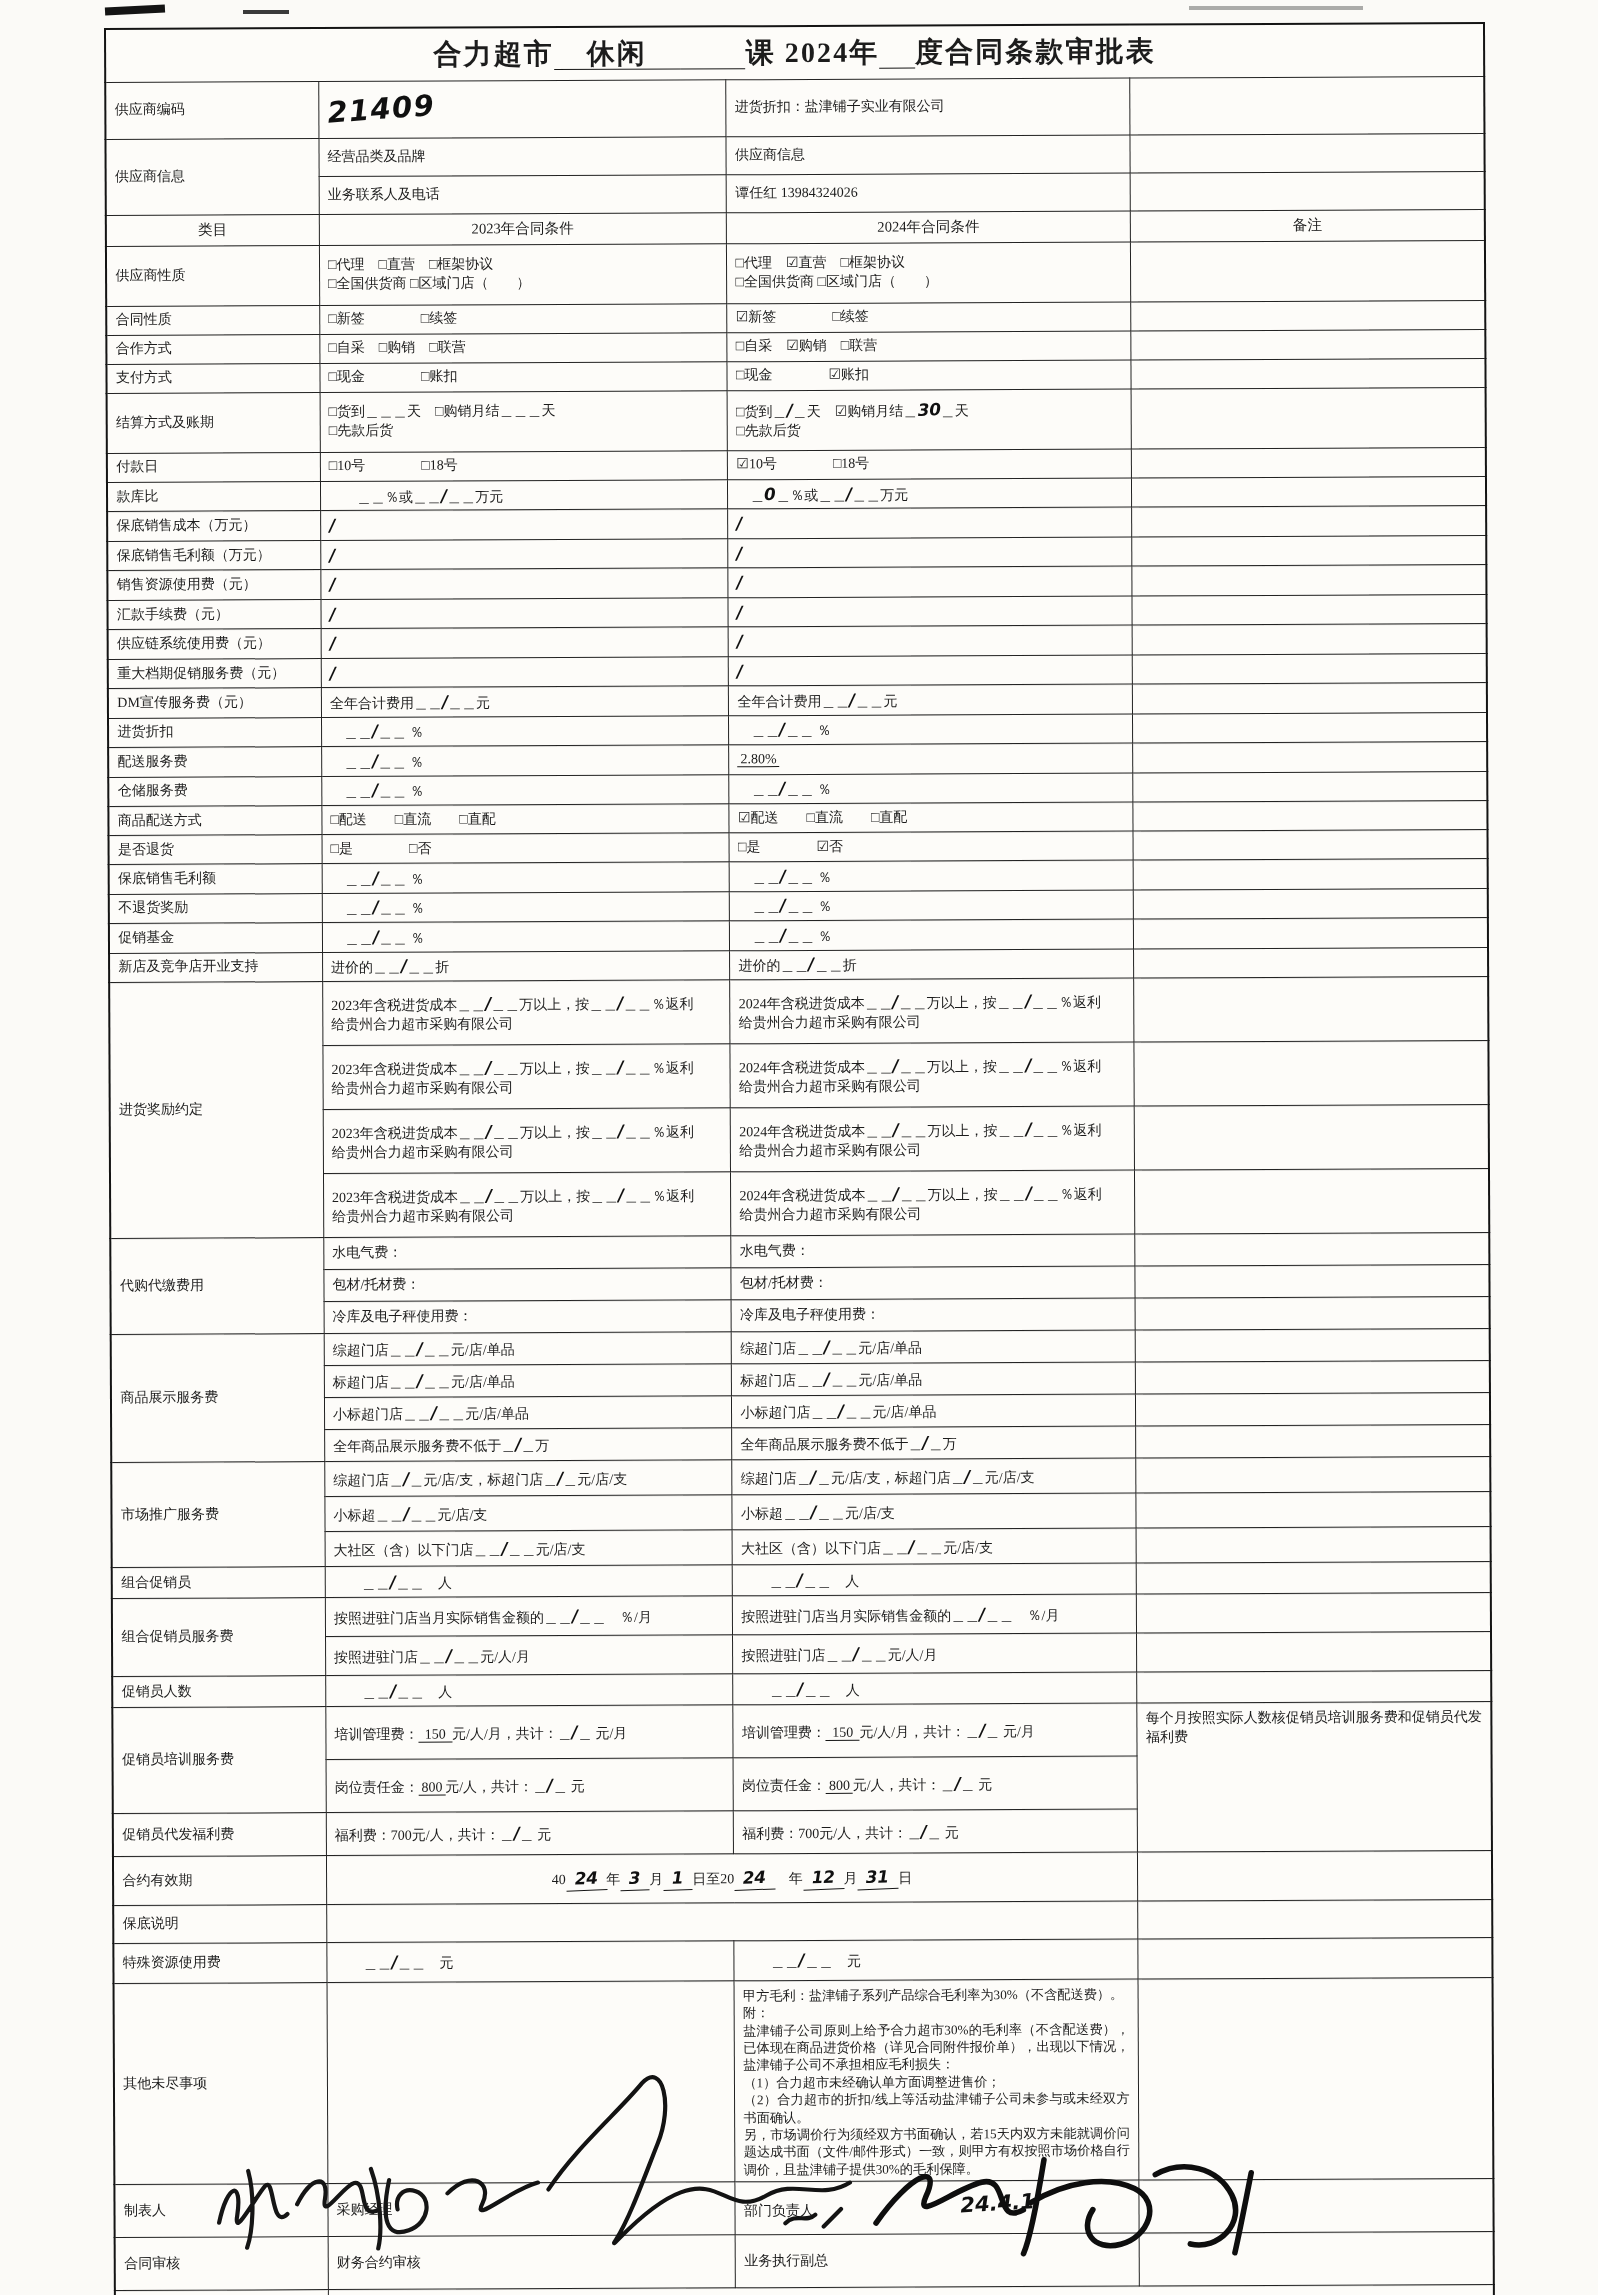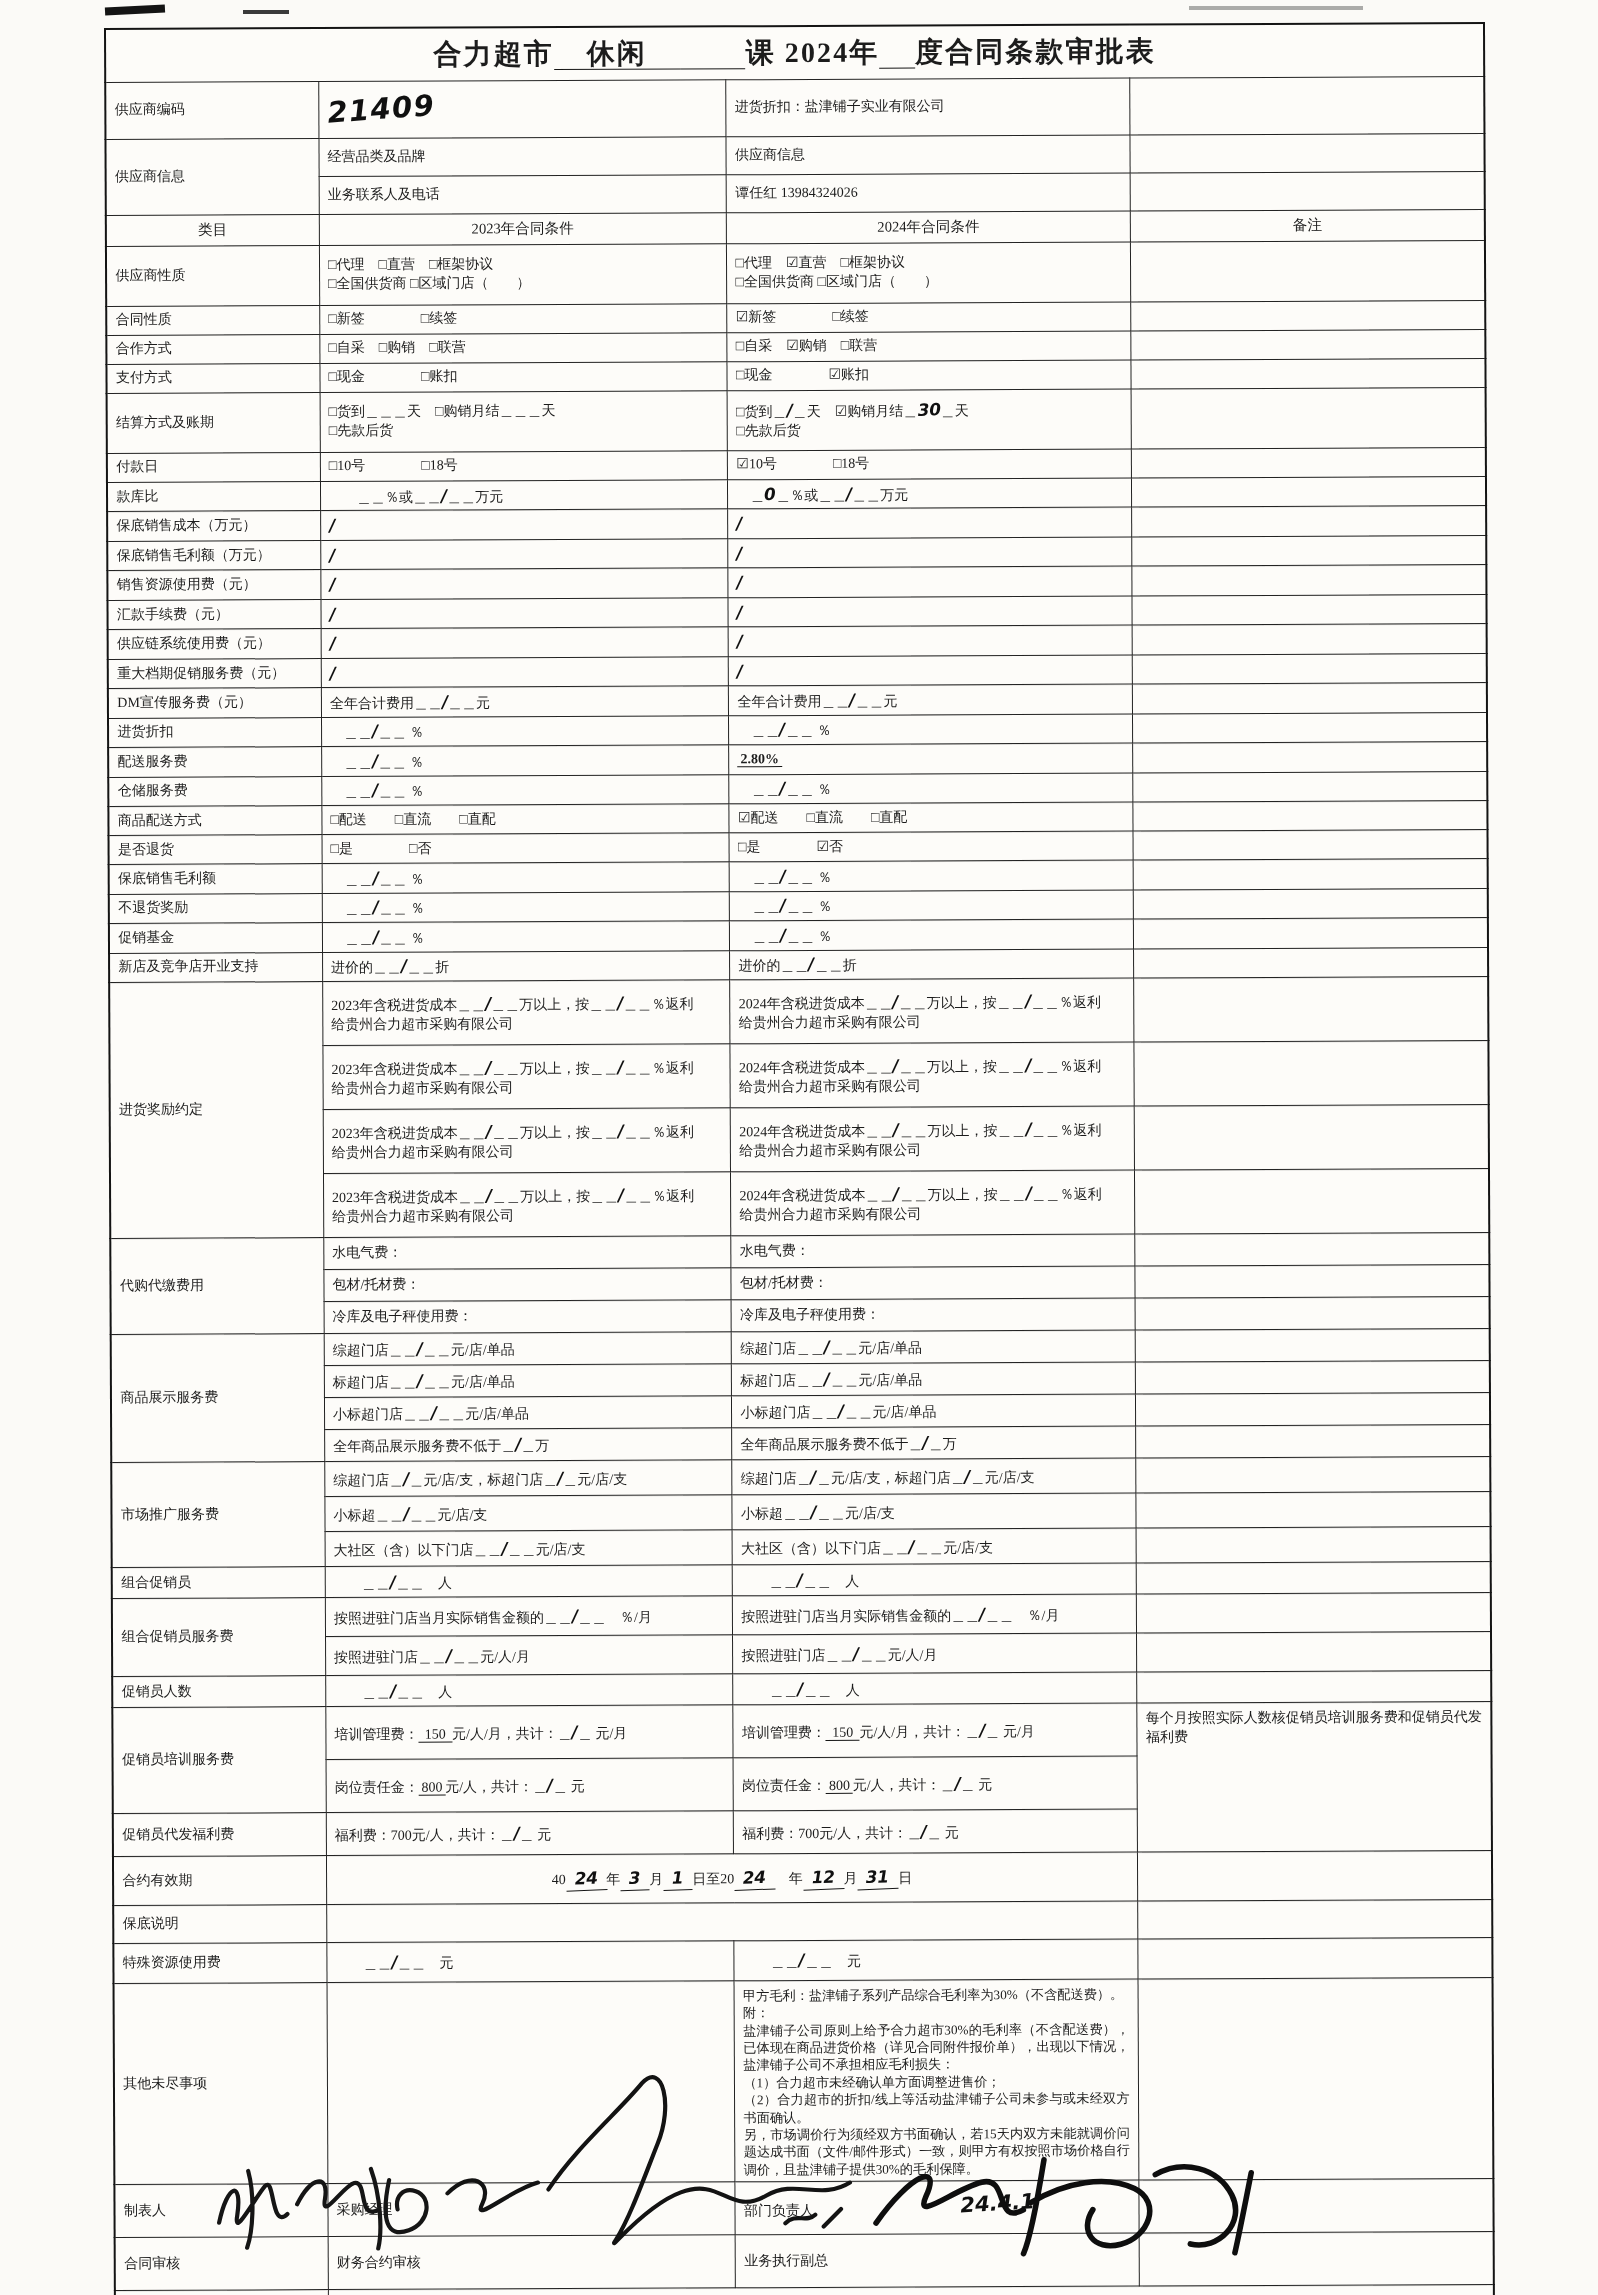--- a/index.html
+++ b/index.html
@@ -38,21 +38,21 @@
   }
   td.title{
     font-size:28px; font-weight:bold; text-align:center;
     letter-spacing:2.1px; padding:7px 0;
     box-shadow:none;
   }
   td.c{text-align:center;}
   td.lbl{font-size:14px;}
   tr.hd td{text-align:center; font-size:14.6px;}
   .u{border-bottom:1.4px solid #161616; padding:0 2.8px;}
-  .b{font-weight:bold;}
+  .b{font-weight:normal;}
   .hand{
     font-family:"DejaVu Sans", sans-serif;
     font-style:italic; font-weight:bold;
     font-size:1.2em; color:#101010;
     display:inline-block; transform:rotate(-2deg);
   }
   .bh{font-size:29px; letter-spacing:1.4px; transform:rotate(-4deg); line-height:1;}
   .sig-date{font-size:21px; transform:rotate(-3deg);}
   td.just{font-size:13.2px; line-height:1.32; text-align:justify; vertical-align:top; padding-top:5.6px;}
   td.topv{vertical-align:top; padding-top:5.6px;}

